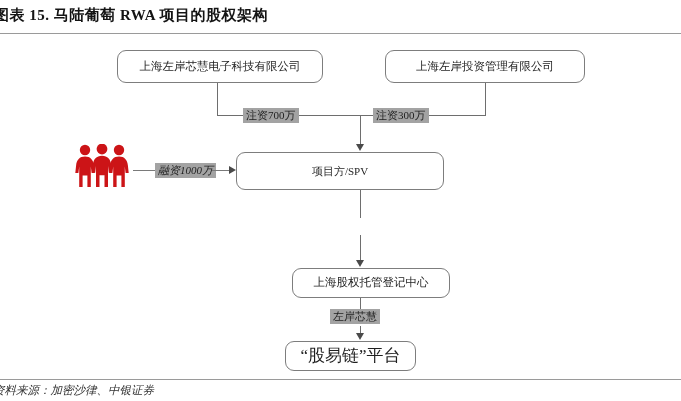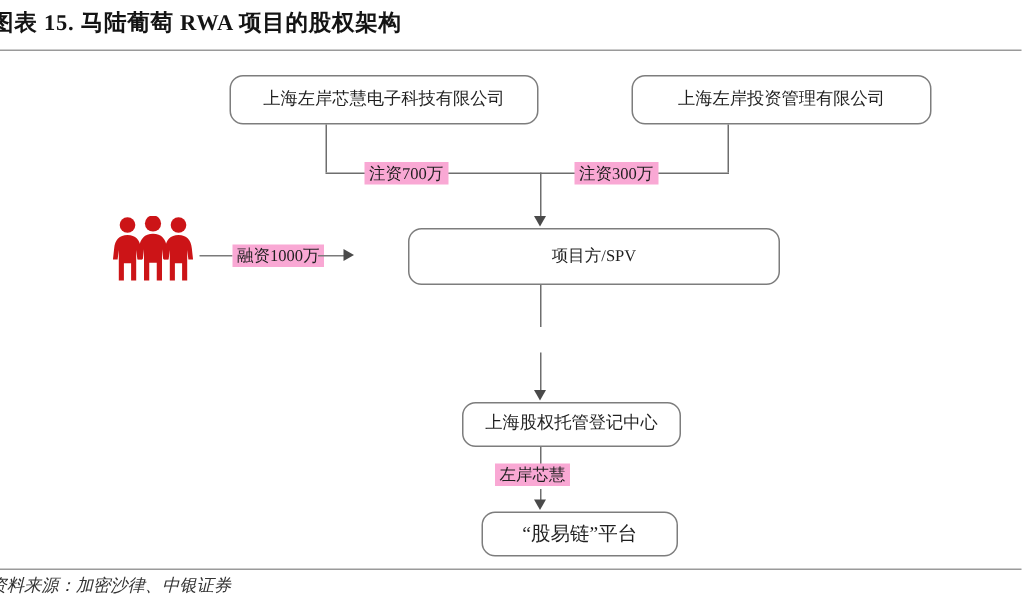--- a/index.html
+++ b/index.html
@@ -44,29 +44,28 @@
     border:1px solid #7d7d7d;
     border-radius:9px;
     background:#ffffff;
     display:flex;
     flex-direction:column;
     align-items:center;
     justify-content:center;
     text-align:center;
     color:#1f1f1f;
     line-height:1.32;
-    margin-left:36px;
   }
   .node .ln{display:block;white-space:nowrap;}
 
   #node-electronics{left:117px;top:50px;width:206px;height:33px;font-size:11.5px;}
   #node-investment{left:385px;top:50px;width:200px;height:33px;font-size:11.5px;}
-  #node-spv{left:236px;top:152px;width:248px;height:38px;font-size:11px;}
-  #node-registry{left:272px;top:268px;width:146px;height:30px;font-size:11.5px;}
-  #node-platform{left:285px;top:341px;width:131px;height:30px;font-size:13px;}
+  #node-spv{left:236px;top:152px;width:208px;height:38px;font-size:11px;}
+  #node-registry{left:292px;top:268px;width:158px;height:30px;font-size:11.5px;}
+  #node-platform{left:285px;top:341px;width:131px;height:30px;font-size:17px;}
 
   
   .vline{position:absolute;width:0;border-left:1.4px solid #6e6e6e;}
   .hline{position:absolute;height:0;border-top:1.4px solid #6e6e6e;}
   .arrow-down{
     position:absolute;width:0;height:0;
     border-left:4px solid transparent;
     border-right:4px solid transparent;
     border-top:7px solid #4a4a4a;
   }
@@ -76,21 +75,21 @@
     border-bottom:4px solid transparent;
     border-left:7px solid #4a4a4a;
   }
 
   
   .edge-label{
     position:absolute;
     font-size:11px;
     color:#1f1f1f;
     white-space:nowrap;
-    background:#f9a8d4;
+    background:#a3a3a3;
     padding:0 3px;
   }
 
   
   .people-icon{position:absolute;left:74px;top:144px;width:58px;height:44px;}
 
   .thin-line{position:absolute;height:0;border-top:1.3px solid #7a7a7a;}
 </style>
 </head>
 <body>
@@ -113,36 +112,36 @@
   <div class="hline" style="left:217px;top:115px;width:143px;"></div>
 
   <div class="vline" style="left:485px;top:83px;height:32px;"></div>
 
   <div class="hline" style="left:360px;top:115px;width:126px;"></div>
 
   <div class="vline" style="left:360px;top:115px;height:30px;"></div>
   <div class="arrow-down" style="left:356px;top:144px;"></div>
 
   <div class="edge-label" style="left:243px;top:108px;">注资700万</div>
-  <div class="edge-label" style="left:383px;top:108px;">注资300万</div>
+  <div class="edge-label" style="left:373px;top:108px;">注资300万</div>
 
   <svg class="people-icon" viewBox="0 0 58 44">
 
     <circle cx="11" cy="6" r="5.2" fill="#cc1417"></circle>
     <path d="M11 12.6 C5.6 12.6 2.6 16 2.1 21.6 L1.3 29 L4.4 29 L5.2 22.6 L5.2 43 L8.6 43 L8.6 31.5 L13.4 31.5 L13.4 43 L16.8 43 L16.8 22.6 L17.6 29 L20.7 29 L19.9 21.6 C19.4 16 16.4 12.6 11 12.6 Z" fill="#cc1417"></path>
 
     <circle cx="28" cy="5" r="5.4" fill="#cc1417"></circle>
     <path d="M28 11.8 C22.4 11.8 19.3 15.3 18.8 21.1 L18 28.8 L21.2 28.8 L22 22.1 L22 43 L25.5 43 L25.5 31.2 L30.5 31.2 L30.5 43 L34 43 L34 22.1 L34.8 28.8 L38 28.8 L37.2 21.1 C36.7 15.3 33.6 11.8 28 11.8 Z" fill="#cc1417"></path>
 
     <circle cx="45" cy="6" r="5.2" fill="#cc1417"></circle>
     <path d="M45 12.6 C39.6 12.6 36.6 16 36.1 21.6 L35.3 29 L38.4 29 L39.2 22.6 L39.2 43 L42.6 43 L42.6 31.5 L47.4 31.5 L47.4 43 L50.8 43 L50.8 22.6 L51.6 29 L54.7 29 L53.9 21.6 C53.4 16 50.4 12.6 45 12.6 Z" fill="#cc1417"></path>
   </svg>
 
   <div class="thin-line" style="left:133px;top:170px;width:22px;"></div>
-  <div class="edge-label" style="left:155px;top:163px;">融资1000万</div>
+  <div class="edge-label" style="left:155px;top:163px;font-style:italic;">融资1000万</div>
   <div class="thin-line" style="left:212px;top:170px;width:18px;"></div>
   <div class="arrow-right" style="left:229px;top:166px;"></div>
 
   <div class="node" id="node-spv">
     <span class="ln">项目方/SPV</span>
   </div>
 
   <div class="vline" style="left:360px;top:190px;height:28px;"></div>
   <div class="vline" style="left:360px;top:235px;height:26px;"></div>
   <div class="arrow-down" style="left:356px;top:260px;"></div>

